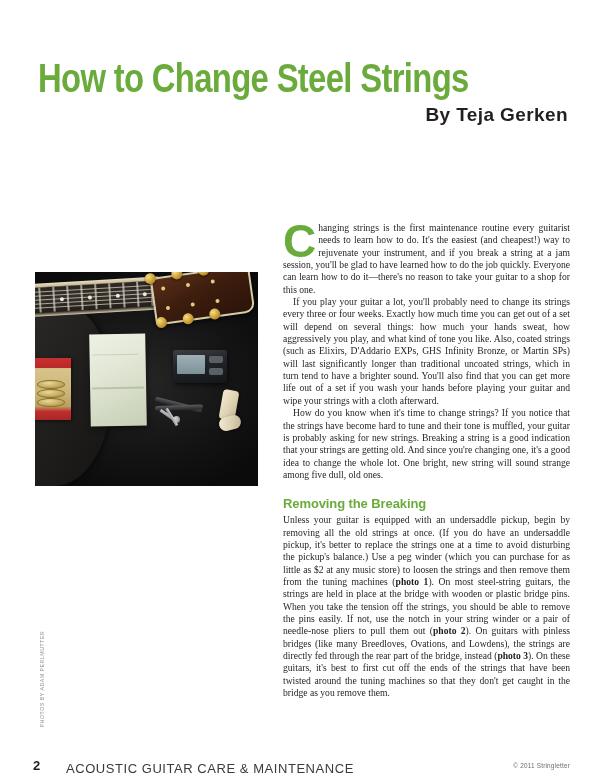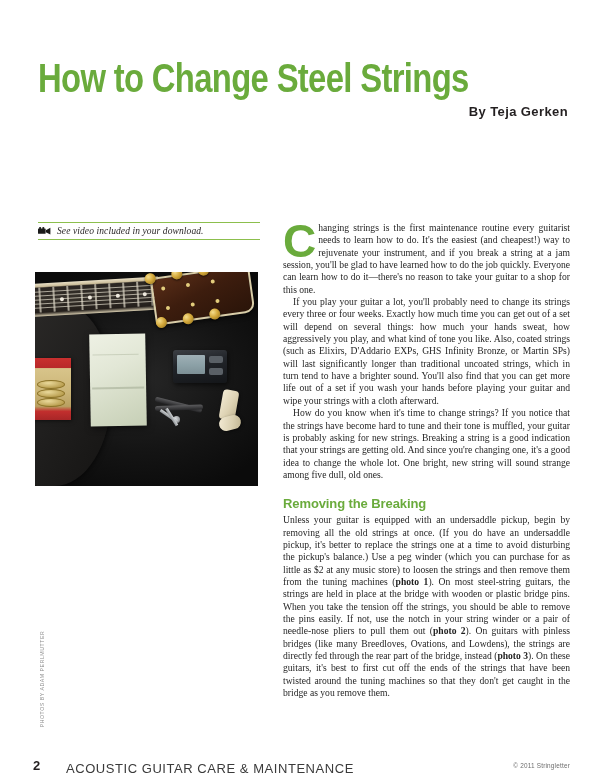--- a/index.html
+++ b/index.html
@@ -36,21 +36,21 @@
     transform: scaleX(0.82);
     transform-origin: left center;
     white-space: nowrap;
   }
   .byline {
     position: absolute;
     right: 32px;
     top: 88px;
     font-family: "Liberation Sans", sans-serif;
     font-weight: bold;
-    font-size: 13px;
+    font-size: 19px;
     letter-spacing: 0.4px;
     color: #231f20;
     text-align: right;
   }
 
   
   .video-note {
     position: absolute;
     left: 38px;
     top: 206px;
@@ -380,31 +380,20 @@
   }
 </style>
 </head>
 <body>
 
 <div id="page">
 
   <div class="title">How to Change Steel Strings</div>
   <div class="byline">By Teja Gerken</div>
 
-  <div class="video-note">
-    <span class="cam">
-      <svg width="13" height="8" viewBox="0 0 13 8" xmlns="http://www.w3.org/2000/svg">
-        <rect x="0" y="1.6" width="7.6" height="5.2" rx="0.6" fill="#1a1a1a"></rect>
-        <polygon points="7.8,3.2 12.4,0.8 12.4,7.4 7.8,5.2" fill="#1a1a1a"></polygon>
-        <circle cx="2.1" cy="1.1" r="1.1" fill="#1a1a1a"></circle>
-        <circle cx="5.3" cy="1.1" r="1.1" fill="#1a1a1a"></circle>
-      </svg>
-    </span>
-    <span class="label">See video included in your download.</span>
-  </div>
 
   <div class="photo">
     <div class="mat"></div>
     <div class="body-sil"></div>
 
     <div class="fretboard">
       <div class="fret" style="left:8px"></div>
       <div class="fret" style="left:22px"></div>
       <div class="fret" style="left:36px"></div>
       <div class="fret" style="left:50px"></div>

